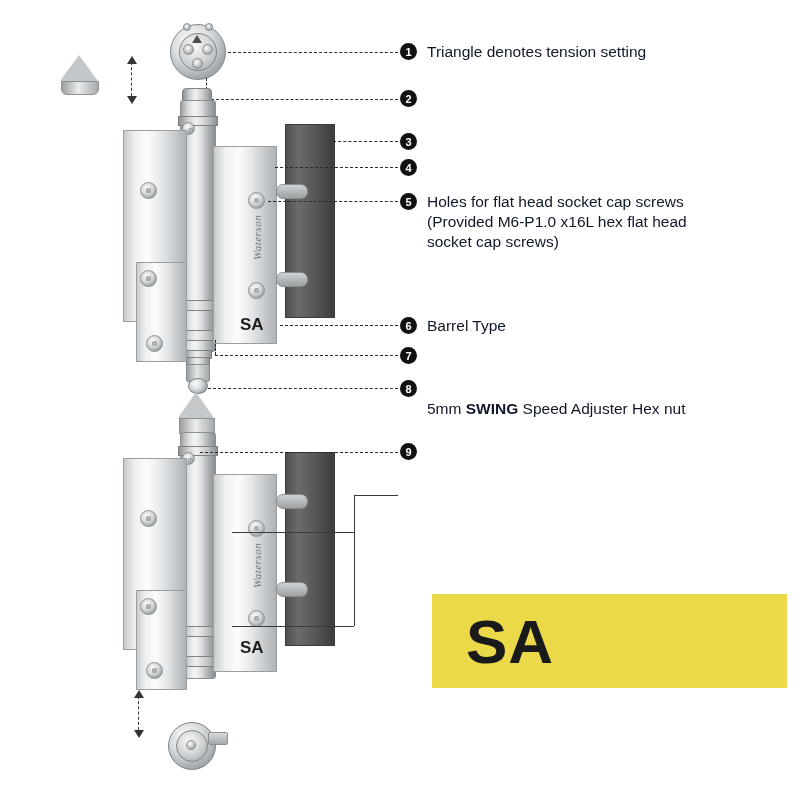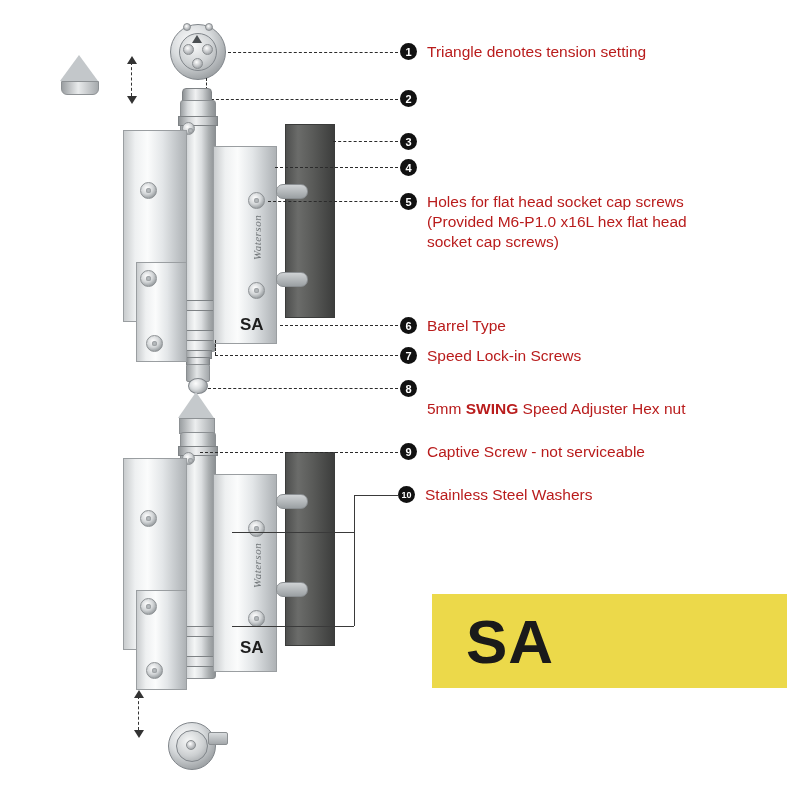--- a/index.html
+++ b/index.html
@@ -37,21 +37,21 @@
     display: flex;
     align-items: center;
     justify-content: center;
     flex: 0 0 auto;
     margin-top: 1px;
     font-family: "Liberation Sans", sans-serif;
   }
   .ctext {
     margin-left: 10px;
     font-size: 15.5px;
-    color: #b91c1c;
+    color: #0f172a;
     line-height: 20px;
     white-space: pre-line;
   }
   .ctext b { font-weight: bold; }
 
   
   .lead {
     position: absolute;
     border-top: 1px dashed #2b2b2b;
     height: 0;
@@ -310,37 +310,31 @@
 socket cap screws)</div>
   </div>
 
   <div class="callout" style="left:400px;top:316px;">
     <div class="num">6</div>
     <div class="ctext">Barrel Type</div>
   </div>
 
   <div class="callout" style="left:400px;top:346px;">
     <div class="num">7</div>
-    <div class="ctext">Speed Lock-in Screws</div>
   </div>
 
   <div class="callout" style="left:400px;top:379px;">
     <div class="num">8</div>
     <div class="ctext">
       <span>5mm </span><b>SWING</b><span> Speed Adjuster Hex nut</span>
     </div>
   </div>
 
   <div class="callout" style="left:400px;top:442px;">
     <div class="num">9</div>
-    <div class="ctext">Captive Screw - not serviceable</div>
-  </div>
-
-  <div class="callout" style="left:398px;top:485px;">
-    <div class="num" style="font-size:9px;">10</div>
-    <div class="ctext">Stainless Steel Washers</div>
-  </div>
+  </div>
+
 
   <div id="sa-badge">
     <div class="sa-text">SA</div>
   </div>
 
 </div>
 
 </body></html>

